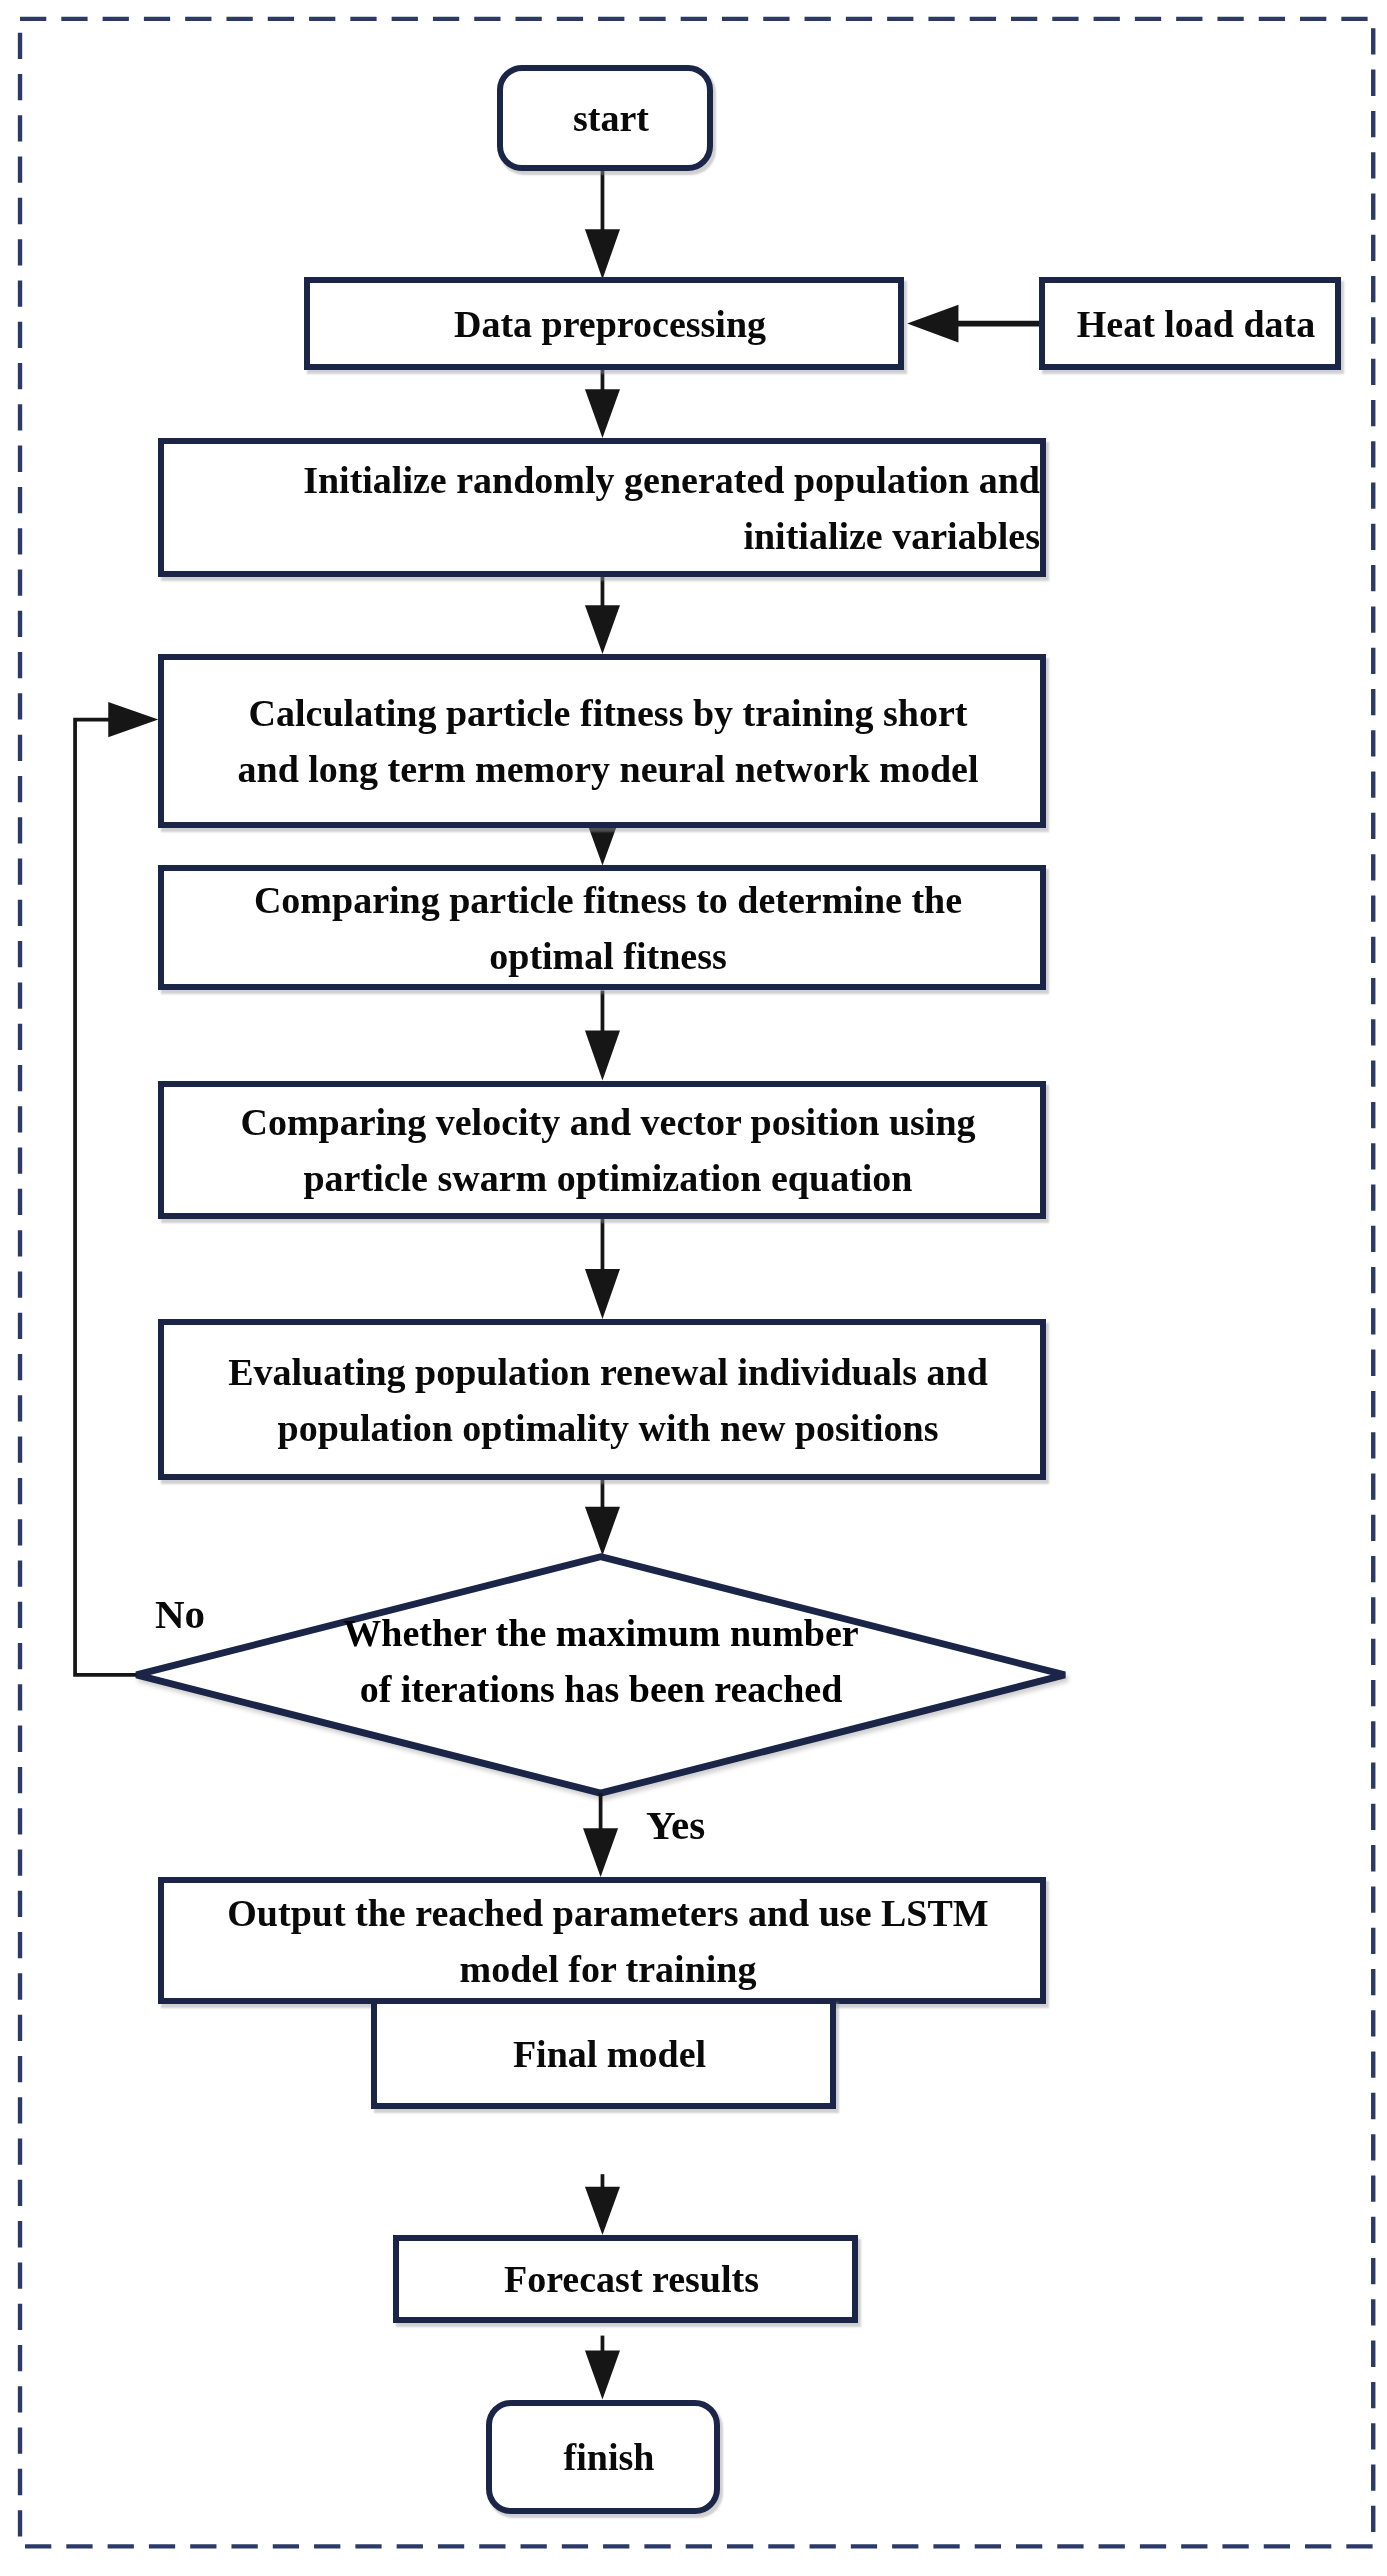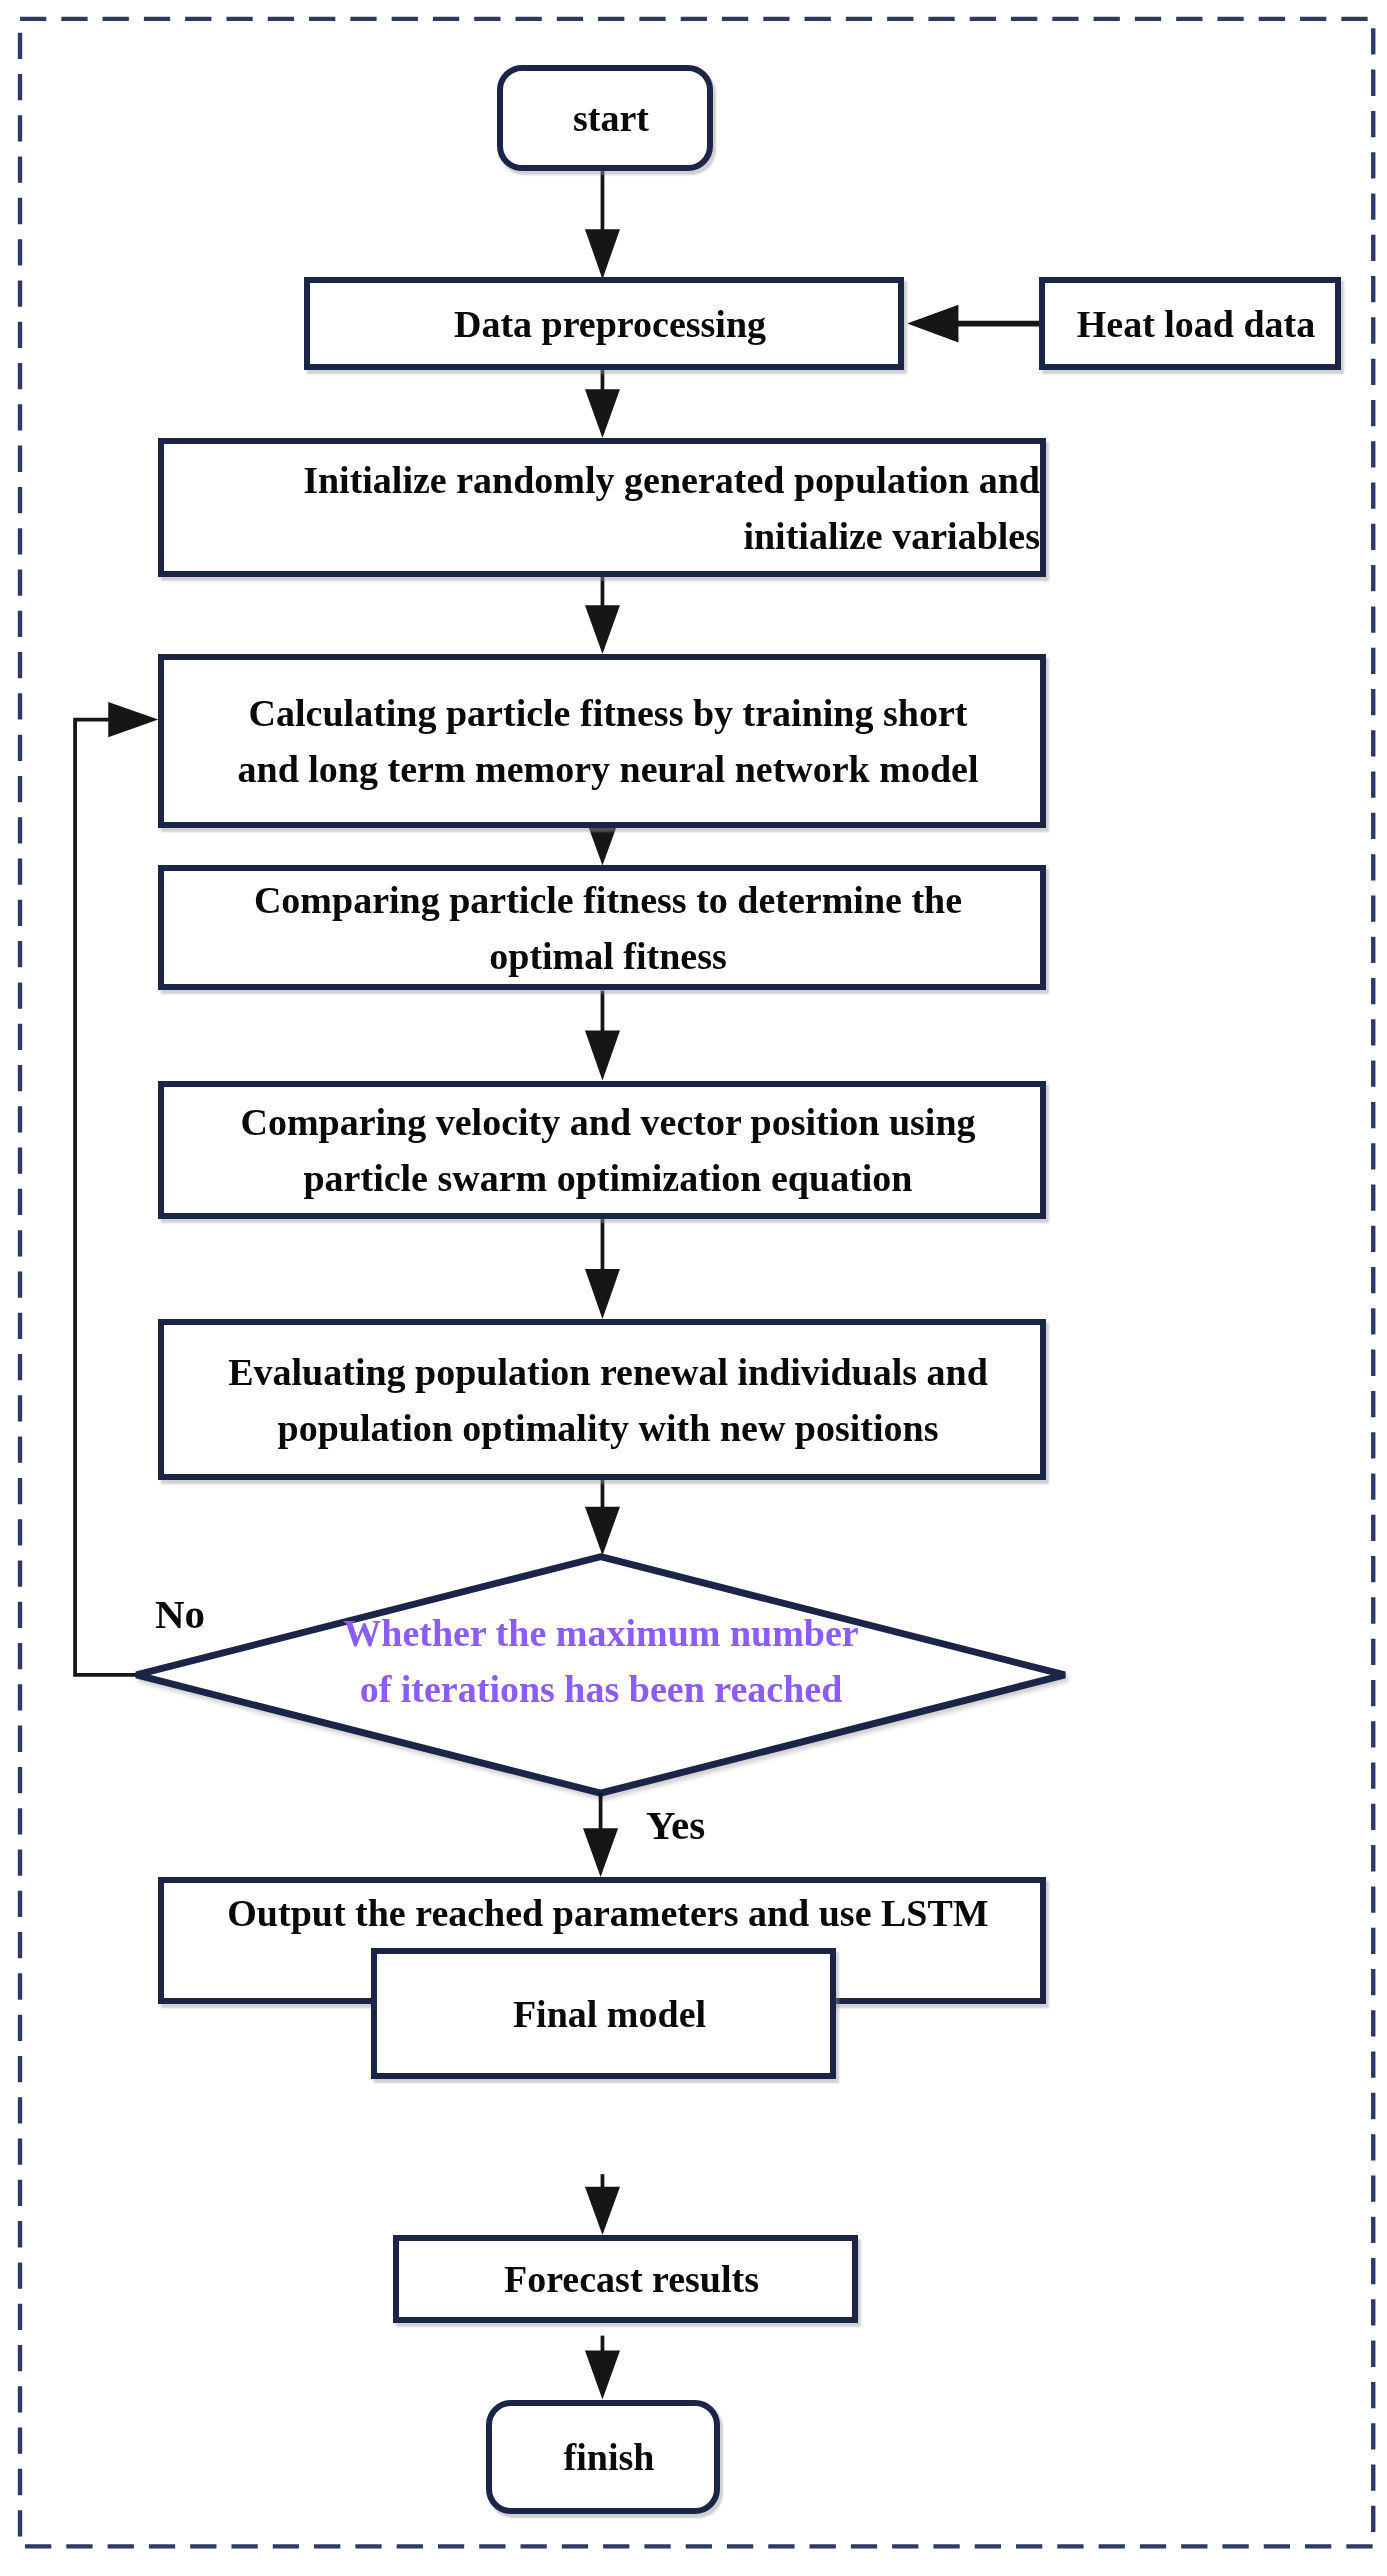--- a/index.html
+++ b/index.html
@@ -39,21 +39,21 @@
     box-shadow: 2.5px 3.8px 1.9px rgba(150,150,150,0.45);
     padding-left: 12px;
   }
   .rounded {
     border-radius: 25px;
   }
   .diamond-text {
     position: absolute;
     z-index: 2;
     text-align: center;
-    color: #8b5cf6;
+    color: #000000;
     font-weight: bold;
     font-size: 38px;
     line-height: 56px;
   }
   .edge-label {
     position: absolute;
     z-index: 2;
     color: #0a0a0a;
     font-weight: bold;
     font-size: 41px;
@@ -183,21 +183,21 @@
   </div>
 
   <div class="edge-label" style="left:155px; top:1592px;">No</div>
   <div class="edge-label" style="left:646px; top:1803px;">Yes</div>
 
   <div class="flow-box" style="left:158px; top:1877px; width:888px; height:127px;">
     <div>Output the reached parameters and use LSTM</div>
     <div>model for training</div>
   </div>
 
-  <div class="flow-box" style="left:371px; top:1948px; width:465px; height:131px;justify-content:center;">
+  <div class="flow-box" style="left:371px; top:1998px; width:465px; height:111px;justify-content:center;">
     <div>Final model</div>
   </div>
 
   <div class="flow-box" style="left:393px; top:2235px; width:465px; height:88px;align-items:center;">
     <div>Forecast results</div>
   </div>
 
   <div class="flow-box rounded" style="left:486px; top:2400px; width:234px; height:114px;">
     <div>finish</div>
   </div>

